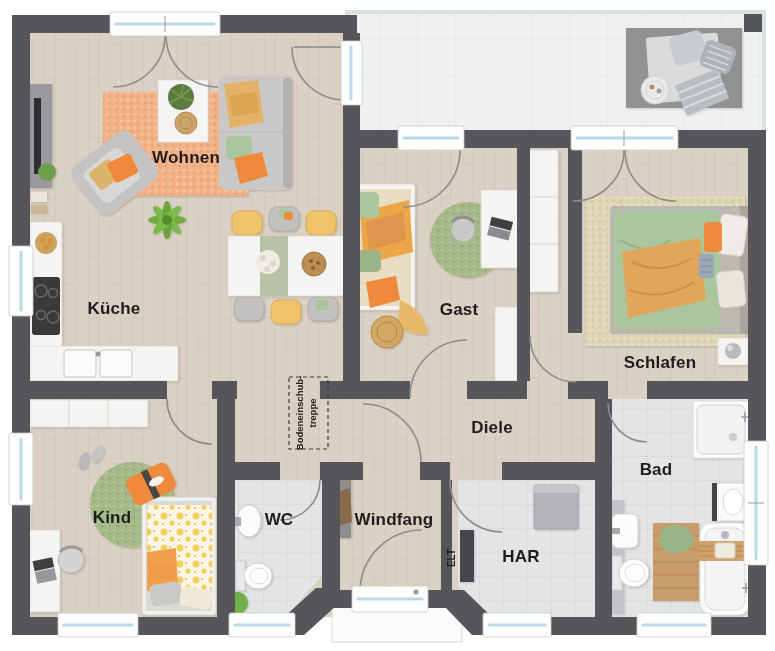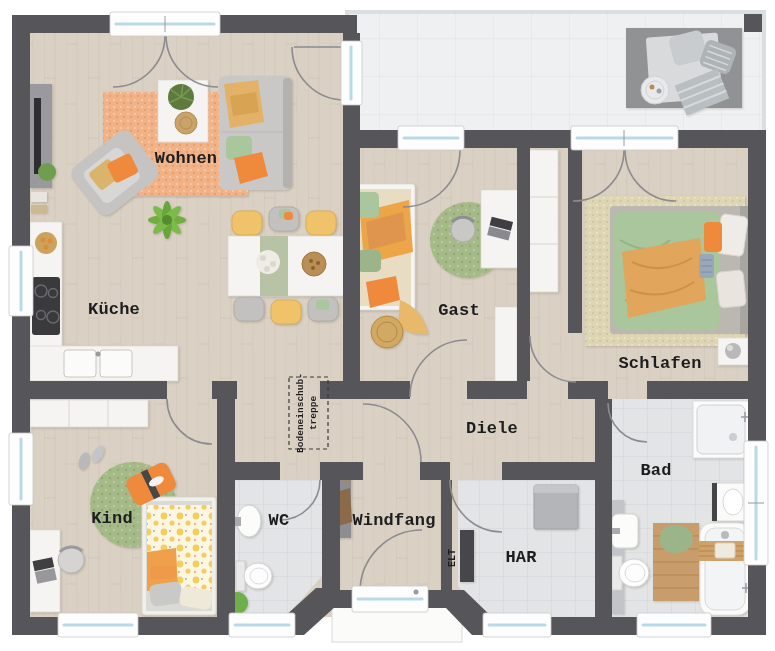--- a/index.html
+++ b/index.html
@@ -1,17 +1,17 @@
 <!DOCTYPE html>
 <html style="--wall: #56565a; --glass: #b9d9e6; --label: #1d1d1f; --wood: #dad0c3; --tilefloor: #e3e4e6; --terrace: #eef0f1; --rug_orange: #f0b286; --rug_green: #a5ba88; --accent_orange: #ef8a3d; --accent_green: #a9c69c; --accent_yellow: #f0c36a; --sofa_gray: #c9c8c6;"><head>
 <meta charset="utf-8">
 <style>
   html,body{margin:0;padding:0;background:#ffffff;}
   .page{width:775px;height:651px;position:relative;background:#ffffff;overflow:hidden;
-        font-family:Liberation Mono, monospace;}
+        font-family:Liberation Sans, sans-serif;}
   svg{display:block;}
   .wall{fill:var(--wall,#56565a);}
   .wood{fill:url(#woodPat);}
   .tile{fill:url(#tilePat);}
   .terr{fill:url(#terrPat);}
   .arc{fill:none;stroke:#8b8b90;stroke-width:1.6;}
   .leaf{stroke:#8b8b90;stroke-width:1.6;}
   .winframe{fill:#fdfdfd;stroke:#c9c9cc;stroke-width:0.8;}
   .glass{stroke:var(--glass,#b9d9e6);stroke-width:3;stroke-linecap:round;fill:none;}
   .wintick{stroke:#9a9aa0;stroke-width:1;}

